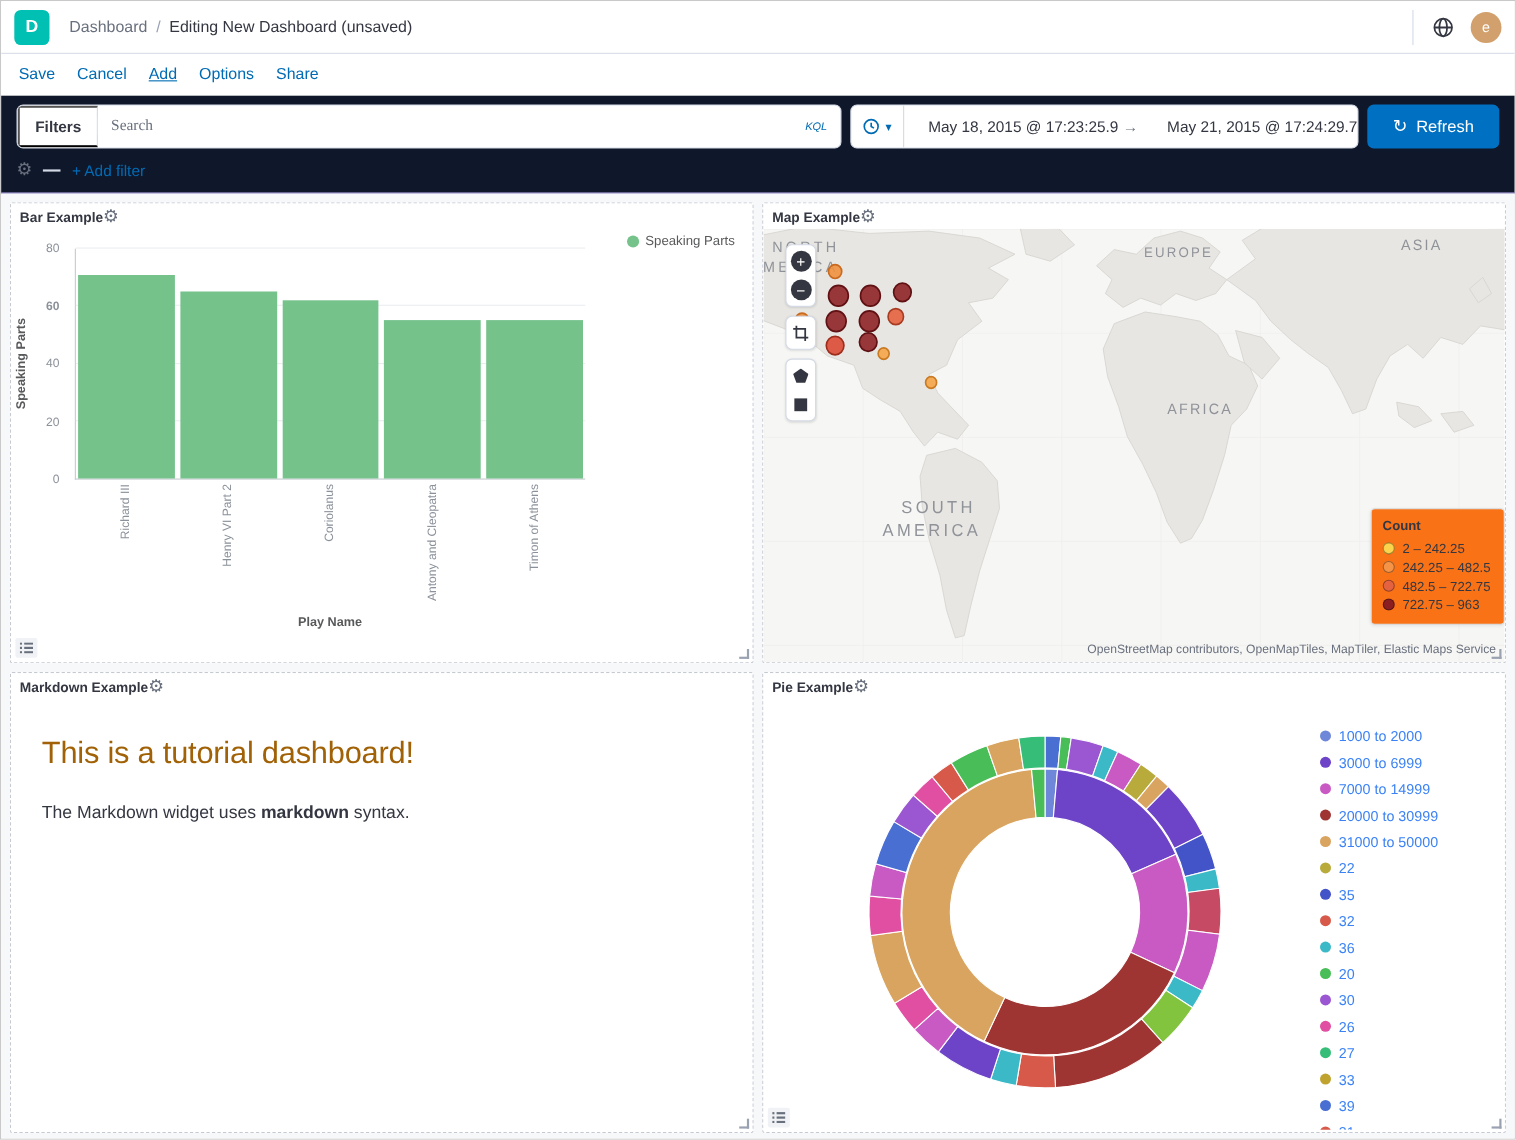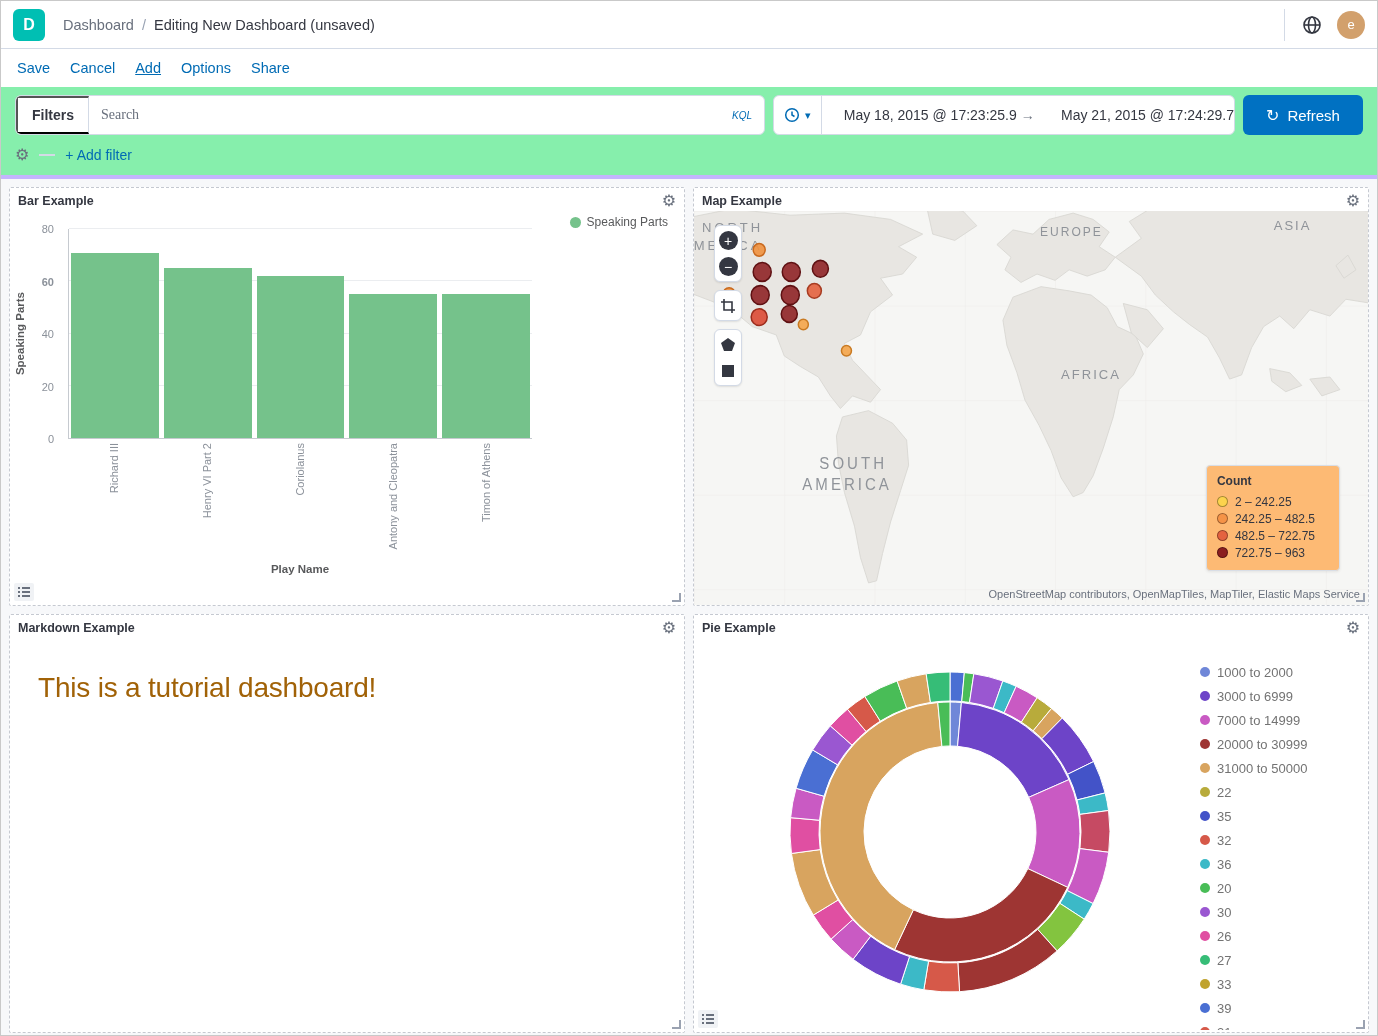--- a/index.html
+++ b/index.html
@@ -16,21 +16,21 @@
   .top-right { display:flex; align-items:center; gap:14px; padding-left:16px; border-left:1px solid #d3dae6; height:32px; }
   .help-ic { color:#343741; display:flex; }
   .avatar { width:28px; height:28px; border-radius:50%; background:#d2a06c; color:#fff; font-size:13px; display:flex; align-items:center; justify-content:center; }
 
   
   .menu-bar { height:38px; display:flex; align-items:center; gap:20px; padding:0 16px; background:#fff; }
   .menu-link { color:#006bb4; font-size:14.5px; text-decoration:none; cursor:pointer; }
   .menu-link.active { text-decoration:underline; }
 
   
-  .query-section { padding:8px 14px 8px; border-bottom:4px solid #c4b5fd; background:#86efac; }
+  .query-section { padding:8px 14px 8px; border-bottom:1px solid #c4b5fd; background:#0f172a; }
   .search-row { display:flex; gap:8px; height:40px; }
   .search-box { flex:1; display:flex; align-items:center; border:1px solid #d3dae6; border-radius:6px; background:#fff; overflow:hidden; }
   .filters-btn { padding:0 14px; font-weight:700; font-size:14px; color:#343741; height:100%; display:flex; align-items:center; border-right:1px solid #d3dae6; background:#fff; cursor:pointer; }
   .search-input { flex:1; border:none; outline:none; font-size:14px; padding:0 12px; color:#343741; font-family:Liberation Serif, serif; }
   .search-input::placeholder { color:#69707d; }
   .kql { color:#006bb4; font-size:10px; padding:0 12px;font-style:italic; }
   .date-box { width:462px; display:flex; align-items:center; border:1px solid #d3dae6; border-radius:6px; background:#fff; }
   .date-ctl { display:flex; align-items:center; gap:5px; padding:0 10px; border-right:1px solid #d3dae6; height:100%; color:#006bb4; cursor:pointer; }
   .chev { font-size:11px; color:#006bb4; }
   .date-val { flex:1; text-align:right; font-size:14px; color:#343741; cursor:pointer; }
@@ -38,21 +38,21 @@
   .refresh-btn { width:120px; background:#0071c2; color:#fff; border:none; border-radius:6px; font-size:15px; display:flex; align-items:center; justify-content:center; gap:8px; cursor:pointer; font-family:inherit; }
   .refresh-ic { font-size:16px; }
   .filter-row { display:flex; align-items:center; gap:10px; margin-top:8px; height:24px; }
   .gear { color:#69707d; font-size:16px; line-height:1; cursor:pointer; background:none; border:none; font-family:inherit; }
   .dash-sep { width:16px; height:2px; background:#d3dae6; }
   .add-filter { color:#006bb4; font-size:14px; text-decoration:none; cursor:pointer; }
 
   
   .dashboard { height:calc(1036px - 48px - 38px - 88px); background:#f7f8fa; padding:8px; display:grid; grid-template-columns:1fr 1fr; grid-template-rows:1fr 1fr; gap:8px; }
   .panel { background:#fff; border:1px dashed #c5c9d1; border-radius:2px; position:relative; display:flex; flex-direction:column; overflow:hidden; }
-  .panel-head { display:flex; justify-content:space-between; align-items:center; padding:5px 8px 2px; }
+  .panel-head { display:flex; justify-content:flex-start; align-items:center; padding:5px 8px 2px; }
   .panel-title { font-size:12.5px; font-weight:700; color:#343741; }
   .panel-body { flex:1; position:relative; overflow:hidden; }
   .resize-handle { position:absolute; bottom:3px; right:3px; width:9px; height:9px; border-right:2px solid #9aa2b1; border-bottom:2px solid #9aa2b1; cursor:nwse-resize; }
   .legend-toggle { position:absolute; bottom:4px; left:4px; width:20px; height:18px; background:#f0f2f5; border:none; border-radius:2px; display:flex; align-items:center; justify-content:center; cursor:pointer; }
 
   
   .bar-legend { position:absolute; top:4px; right:16px; display:flex; align-items:center; gap:6px; font-size:12px; color:#58595b; }
   .legend-dot { width:11px; height:11px; border-radius:50%; }
   .y-axis-title { position:absolute; left:2px; top:18px; height:210px; width:16px; display:flex; align-items:center; justify-content:center; }
   .y-axis-title span, .xlabel { writing-mode:vertical-rl; transform:rotate(180deg); }
@@ -67,36 +67,36 @@
   .xcell { flex:1; display:flex; justify-content:center; align-items:flex-start; overflow:hidden; }
   .xlabel { font-size:11px; color:#8b919a; }
   .x-axis-title { position:absolute; left:58px; top:352px; width:464px; text-align:center; font-size:11.5px; font-weight:700; color:#58595b; }
 
   
   .map-svg { position:absolute; inset:0; width:100%; height:100%; }
   .map-toolbar { position:absolute; left:20px; top:14px; display:flex; flex-direction:column; gap:8px; }
   .tool-group { background:#fff; border:1px solid #d3dae6; border-radius:6px; box-shadow:0 1px 2px rgba(0,0,0,.1); padding:5px 4px; display:flex; flex-direction:column; gap:7px; align-items:center; width:28px; }
   .tool-btn { width:19px; height:19px; border:none; background:none; display:flex; align-items:center; justify-content:center; cursor:pointer; padding:0; }
   .zoom-circle { width:19px; height:19px; border-radius:50%; background:#343741; color:#fff; font-size:14px; line-height:1; display:flex; align-items:center; justify-content:center; }
-  .map-legend { position:absolute; right:28px; bottom:34px; background:#fdba74; border:1px solid #d9dee6; border-radius:4px; box-shadow:0 1px 3px rgba(0,0,0,.08); padding:8px 24px 9px 10px; }
+  .map-legend { position:absolute; right:0; bottom:34px; background:#f97316; border:1px solid #d9dee6; border-radius:4px; box-shadow:0 1px 3px rgba(0,0,0,.08); padding:8px 12px 9px 10px; }
   .map-legend-title { font-size:12px; font-weight:700; color:#343741; margin-bottom:5px; }
   .map-legend-row { display:flex; align-items:center; gap:7px; font-size:12px; color:#343741; padding:1.5px 0; }
   .ml-dot { width:11px; height:11px; border-radius:50%; border:1.5px solid rgba(0,0,0,.35); }
   .map-attrib { position:absolute; right:8px; bottom:5px; font-size:11px; color:#69707d; }
 
   
   .md-body { padding:10px 28px; }
   .md-h1 { font-size:28px; font-weight:400; color:#a16207; margin-top:24px; letter-spacing:-.2px; }
   .md-p { font-size:16px; margin-top:30px; color:#343741; }
   .md-quote { margin-top:26px; border-left:4px solid #d3dae6; padding-left:14px; font-size:16px; color:#343741; }
 
   
   .pie-svg { position:absolute; left:86px; top:24px; }
   .pie-legend { position:absolute; right:10px; top:22px; width:158px; height:370px; overflow:hidden; }
-  .pie-legend-row { display:flex; align-items:center; gap:7px; height:24px; font-size:13px; color:#737373; cursor:pointer; }
+  .pie-legend-row { display:flex; align-items:center; gap:7px; height:24px; font-size:13px; color:#3b82f6; cursor:pointer; }
   .pl-dot { width:10px; height:10px; border-radius:50%; flex:none; }
 </style>
 </head>
 <body>
 
 <header class="top-bar">
   <div class="logo">D</div>
   <div class="crumbs">
     <span class="crumb-root">Dashboard</span>
     <span class="crumb-sep">/</span>
@@ -331,20 +331,21 @@
     <span class="resize-handle"></span>
   </section>
 
   <section class="panel">
     <div class="panel-head">
       <span class="panel-title">Markdown Example</span>
       <button class="gear">⚙</button>
     </div>
     <div class="panel-body md-body">
       <h1 class="md-h1">This is a tutorial dashboard!</h1>
+      <p class="md-p"><span>The Markdown widget uses </span><b>markdown</b><span> syntax.</span></p>
     </div>
     <span class="resize-handle"></span>
   </section>
 
   <section class="panel">
     <div class="panel-head">
       <span class="panel-title">Pie Example</span>
       <button class="gear">⚙</button>
     </div>
     <div class="panel-body">

